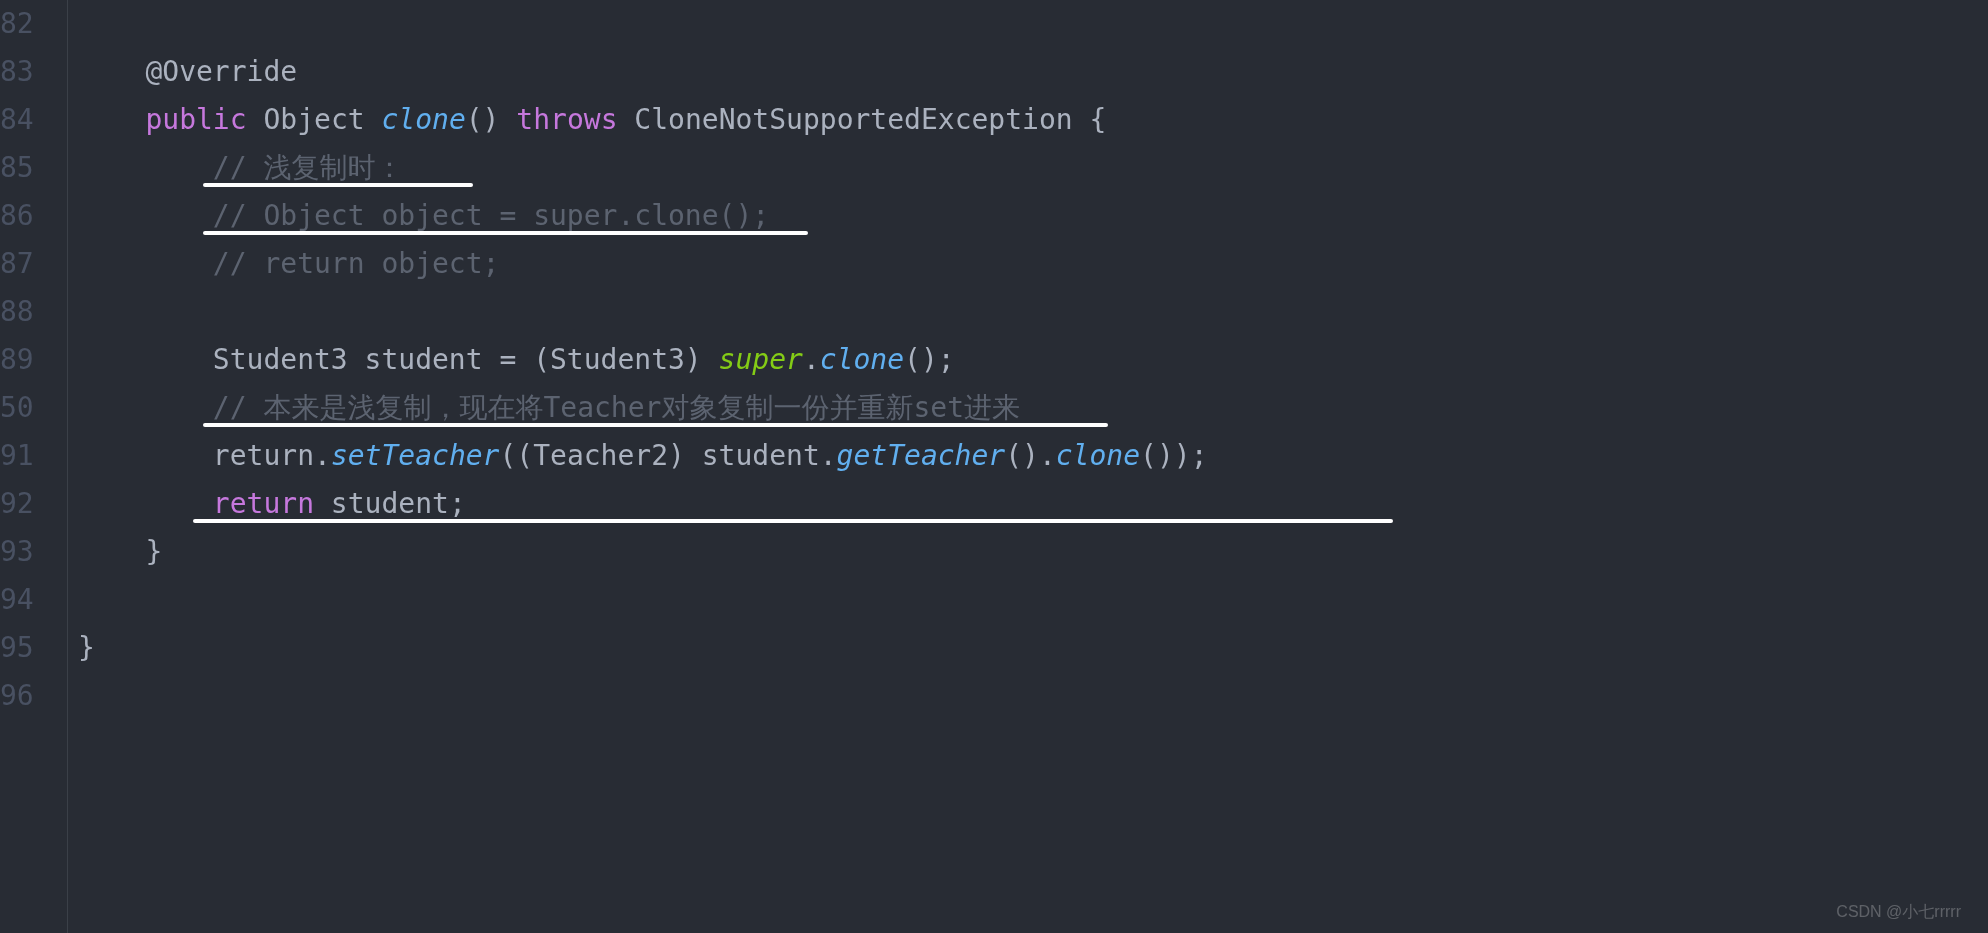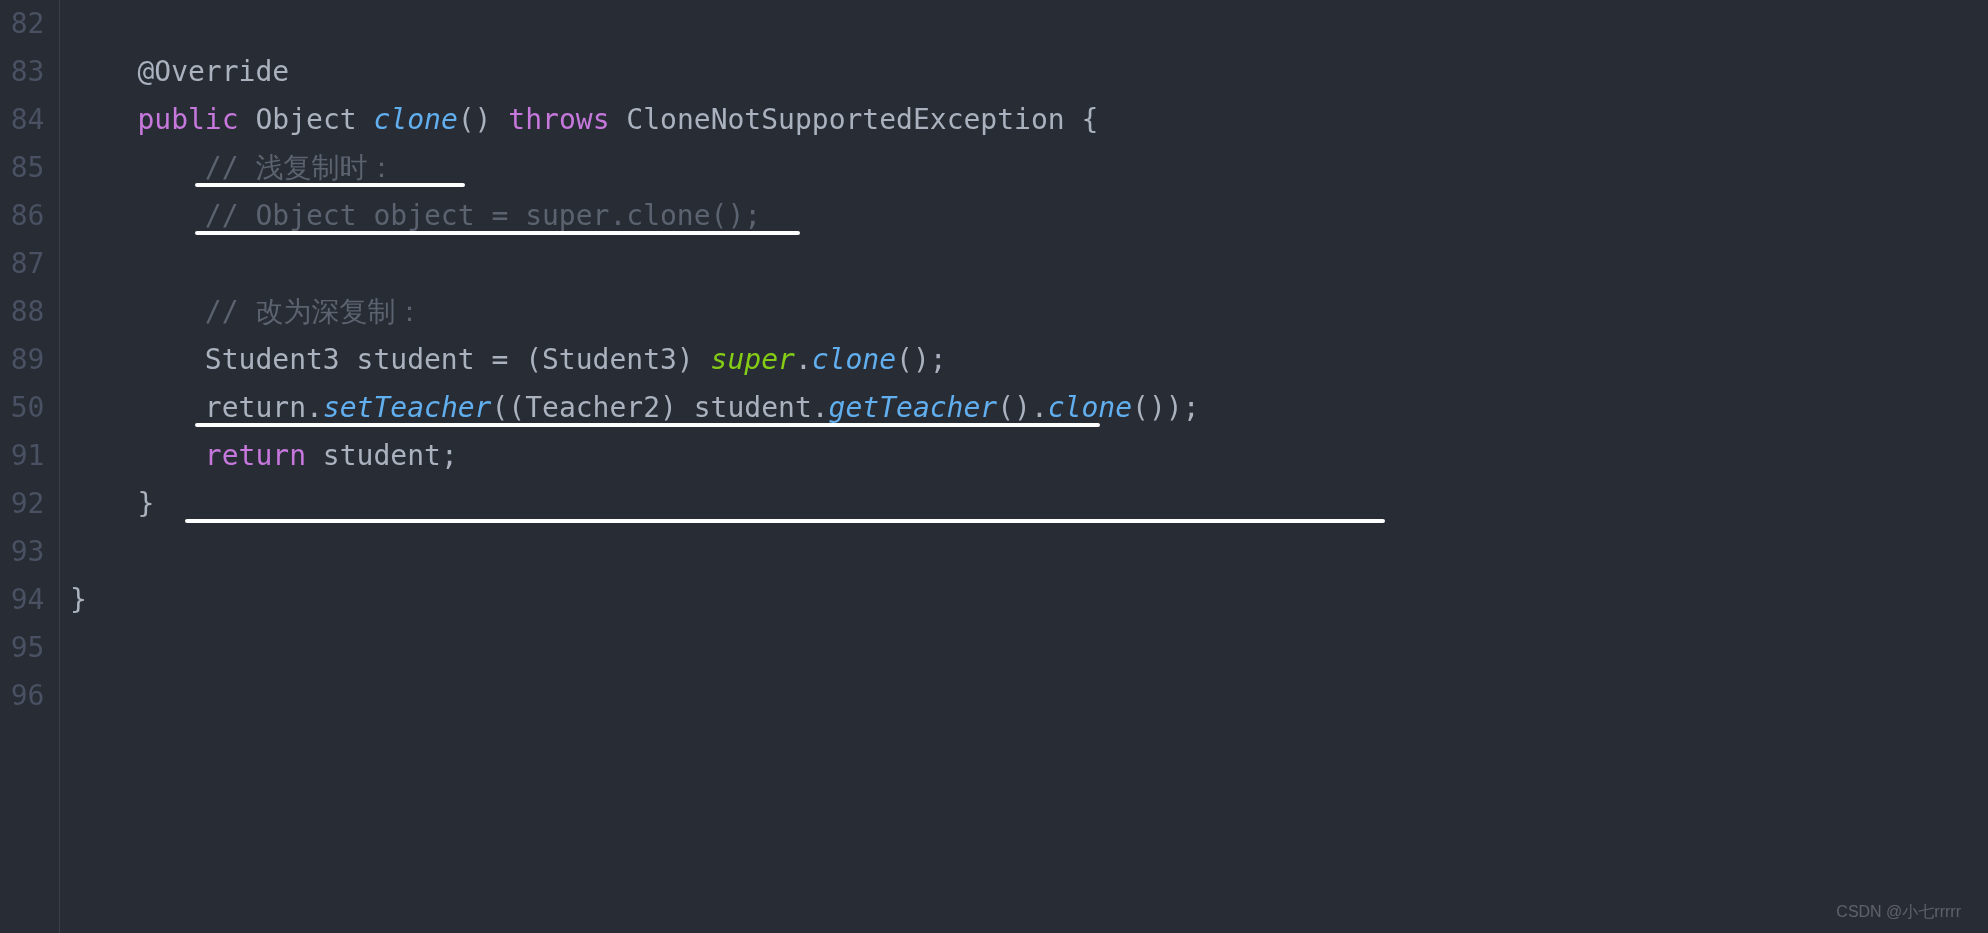--- a/index.html
+++ b/index.html
@@ -1,17 +1,17 @@
 <!DOCTYPE html>
 <html><head>
 <meta charset="utf-8">
 <style>
   html,body{margin:0;padding:0;width:1988px;height:933px;background:#282c34;font-family:'Consolas','Monaco',monospace;overflow:hidden;}
   .editor{display:flex;width:100%;height:100%;font-size:28px;line-height:48px;}
-  .gutter{background:#282c34;color:#495162;text-align:center;padding:0 4px 0 0;user-select:none;width:55px;border-right:1px solid #3b4048;flex-shrink:0;}
+  .gutter{background:#282c34;color:#495162;text-align:left;padding:0 12px 0 0;user-select:none;width:55px;border-right:1px solid #3b4048;flex-shrink:0;}
   .gutter .ln{height:48px;}
   .code{position:relative;padding-left:10px;flex:1;}
   .line{height:48px;white-space:pre;color:#abb2bf;position:relative;}
   .tk-ann{color:#abb2bf;}
   .tk-kw{color:#c678dd;}
   .tk-type{color:#abb2bf;}
   .tk-fn{color:#61afef;font-style:italic;}
   .tk-punc{color:#abb2bf;}
   .tk-cmt{color:#5c6370;}
   .tk-builtin{color:#84cc16;font-style:italic;}
@@ -43,23 +43,24 @@
     <div class="ln">94</div>
     <div class="ln">95</div>
     <div class="ln">96</div>
   </div>
   <div class="code">
     <div class="line"><span></span></div>
     <div class="line"><span>    </span><span class="tk-ann">@Override</span></div>
     <div class="line"><span>    </span><span class="tk-kw">public</span><span> </span><span class="tk-type">Object</span><span> </span><span class="tk-fn">clone</span><span class="tk-punc">()</span><span> </span><span class="tk-kw">throws</span><span> </span><span class="tk-type">CloneNotSupportedException</span><span> </span><span class="tk-punc">{</span></div>
     <div class="line"><span>        </span><span class="tk-cmt">// 浅复制时：</span></div>
     <div class="line"><span>        </span><span class="tk-cmt">// Object object = super.clone();</span></div>
+    <div class="line"><span>        </span><span class="tk-cmt">// return object;</span></div>
     <div class="line"><span></span></div>
-    <div class="line"><span>        </span><span class="tk-cmt">// 改为深复制：</span></div>
     <div class="line"><span>        </span><span class="tk-default">Student3 student </span><span class="tk-punc">=</span><span class="tk-default"> (Student3) </span><span class="tk-builtin">super</span><span class="tk-punc">.</span><span class="tk-fn">clone</span><span class="tk-punc">();</span></div>
+    <div class="line"><span>        </span><span class="tk-cmt">// 本来是浅复制，现在将Teacher对象复制一份并重新set进来</span></div>
     <div class="line"><span>        </span><span class="tk-default">return.</span><span class="tk-fn">setTeacher</span><span class="tk-default">((Teacher2) student.</span><span class="tk-fn">getTeacher</span><span class="tk-default">().</span><span class="tk-fn">clone</span><span class="tk-default">());</span></div>
     <div class="line"><span>        </span><span class="tk-kw">return</span><span class="tk-default"> student;</span></div>
     <div class="line"><span>    </span><span class="tk-punc">}</span></div>
     <div class="line"><span></span></div>
     <div class="line"><span class="tk-punc">}</span></div>
 
     <div class="underline u1"></div>
     <div class="underline u2"></div>
     <div class="underline u3"></div>
     <div class="underline u4"></div>

